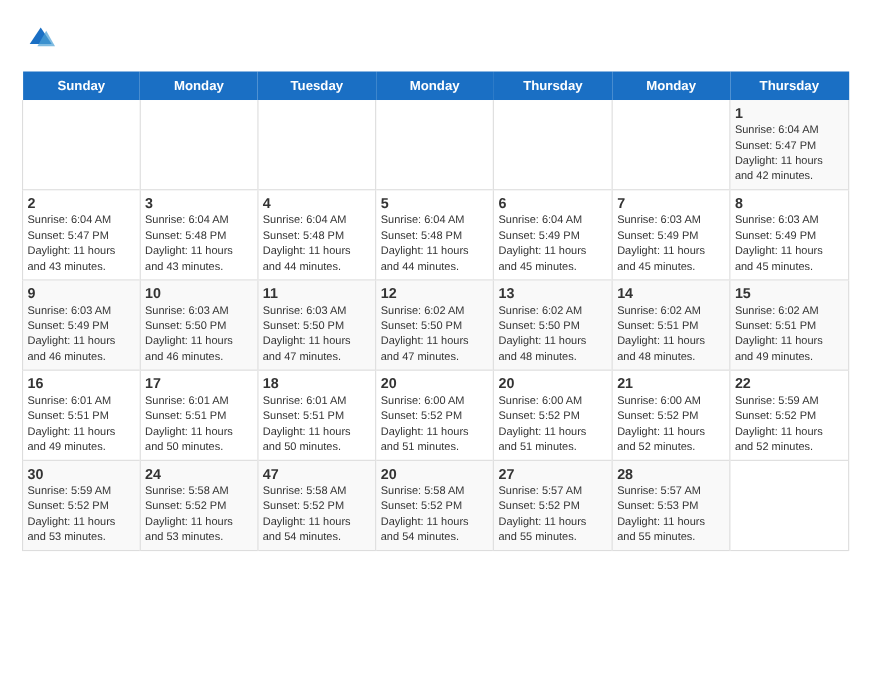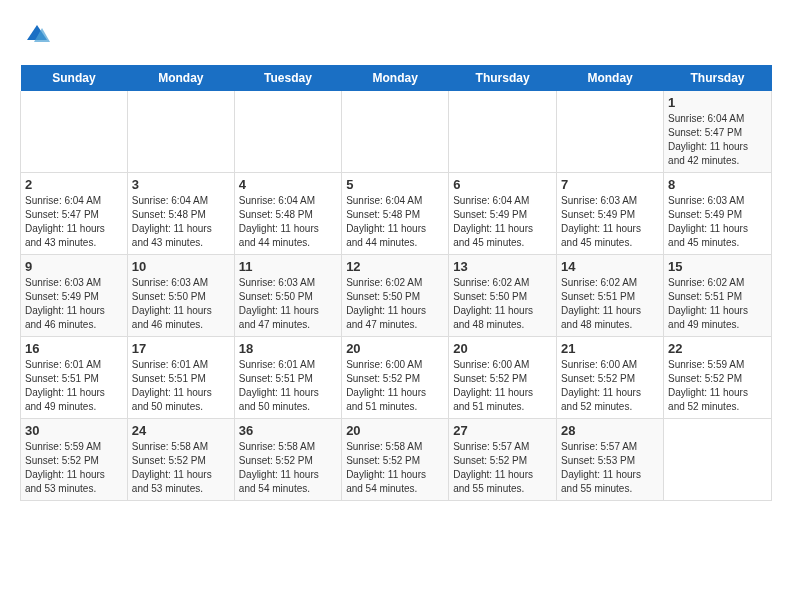--- a/index.html
+++ b/index.html
@@ -304,21 +304,21 @@
 and 53 minutes.</div>
         </td>
         <td>
           <span class="day-num">24</span>
           <div class="day-info" style="white-space: pre-line;">Sunrise: 5:58 AM
 Sunset: 5:52 PM
 Daylight: 11 hours
 and 53 minutes.</div>
         </td>
         <td>
-          <span class="day-num">36</span>
+          <span class="day-num">47</span>
           <div class="day-info" style="white-space: pre-line;">Sunrise: 5:58 AM
 Sunset: 5:52 PM
 Daylight: 11 hours
 and 54 minutes.</div>
         </td>
         <td>
           <span class="day-num">20</span>
           <div class="day-info" style="white-space: pre-line;">Sunrise: 5:58 AM
 Sunset: 5:52 PM
 Daylight: 11 hours

